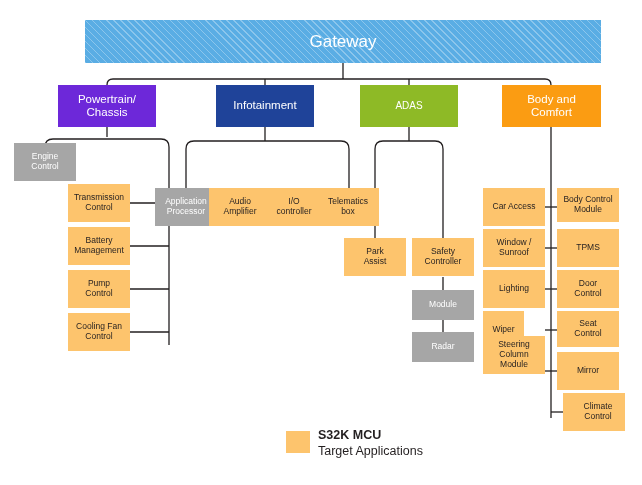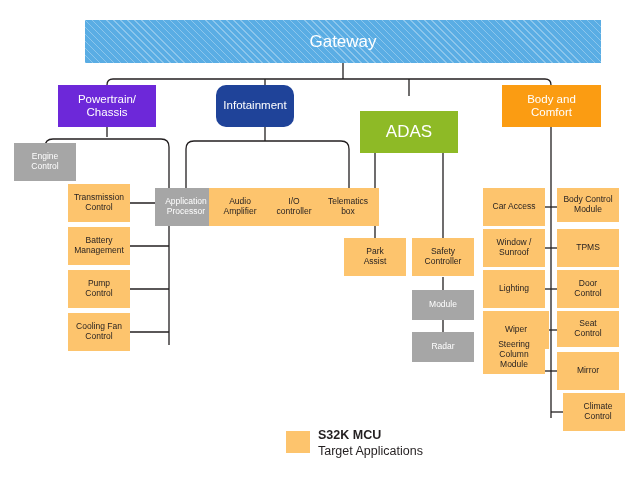--- a/index.html
+++ b/index.html
@@ -60,22 +60,21 @@
     font-size: 11.5px;
   }
   .n-blue-d {
     background: #1f4399;
     color: #ffffff;
     font-size: 11.5px;
   }
   .n-green {
     background: #8eba26;
     color: #ffffff;
-    font-size: 17px;
-    margin-top: 26px;
+    font-size: 10px;
   }
   .n-orange-h {
     background: #fb9c12;
     color: #ffffff;
     font-size: 11.5px;
   }
   .n-orange {
     background: #fdc46d;
     color: #231f20;
     font-size: 8.5px;
@@ -145,21 +144,21 @@
 
   <div class="node n-gateway" style="left:85px;  top:20px;  width:516px; height:43px;">
     <span>Gateway</span>
   </div>
 
   <div class="node n-blue-l" style="left:58px; top:85px; width:98px; height:42px;">
     <span>Powertrain/
 Chassis</span>
   </div>
 
-  <div class="node n-blue-d" style="left:216px; top:85px; width:78px; height:42px;border-radius:10px;">
+  <div class="node n-blue-d" style="left:216px; top:85px; width:98px; height:42px;">
     <span>Infotainment</span>
   </div>
 
   <div class="node n-green" style="left:360px; top:85px; width:98px; height:42px;">
     <span>ADAS</span>
   </div>
 
   <div class="node n-orange-h" style="left:502px; top:85px; width:99px; height:42px;">
     <span>Body and
 Comfort</span>
@@ -234,21 +233,21 @@
 
   <div class="node n-orange" style="left:483px; top:229px; width:62px; height:38px;">
     <span>Window /
 Sunroof</span>
   </div>
 
   <div class="node n-orange" style="left:483px; top:270px; width:62px; height:38px;">
     <span>Lighting</span>
   </div>
 
-  <div class="node n-orange" style="left:483px; top:311px; width:66px; height:38px;">
+  <div class="node n-orange" style="left:483px; top:311px; width:41px; height:38px;">
     <span>Wiper</span>
   </div>
 
   <div class="node n-orange" style="left:483px; top:336px; width:62px; height:38px;">
     <span>Steering
 Column Module</span>
   </div>
 
   <div class="node n-orange" style="left:557px; top:188px; width:62px; height:34px;">
     <span>Body Control

